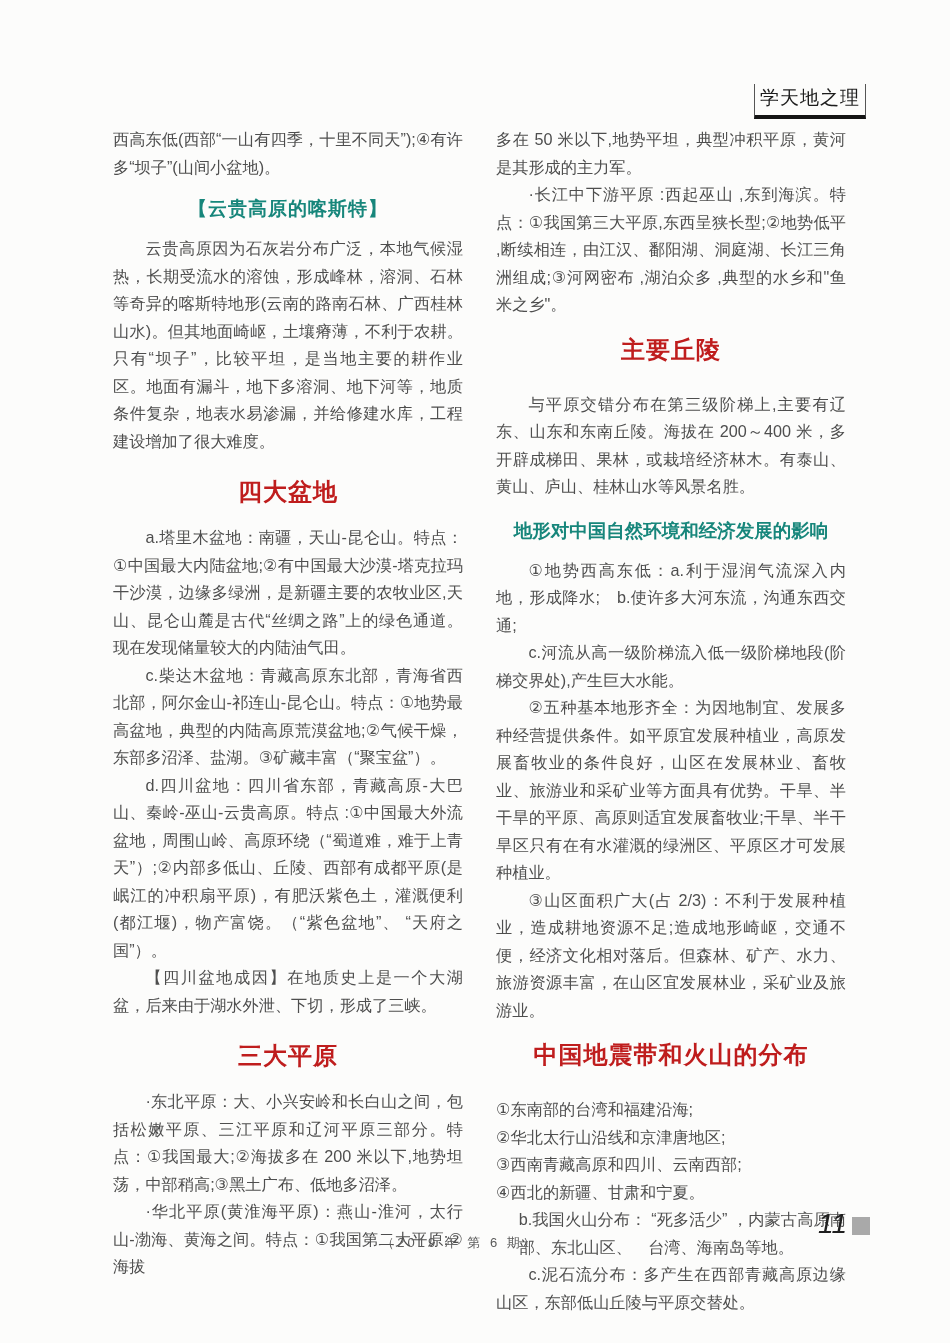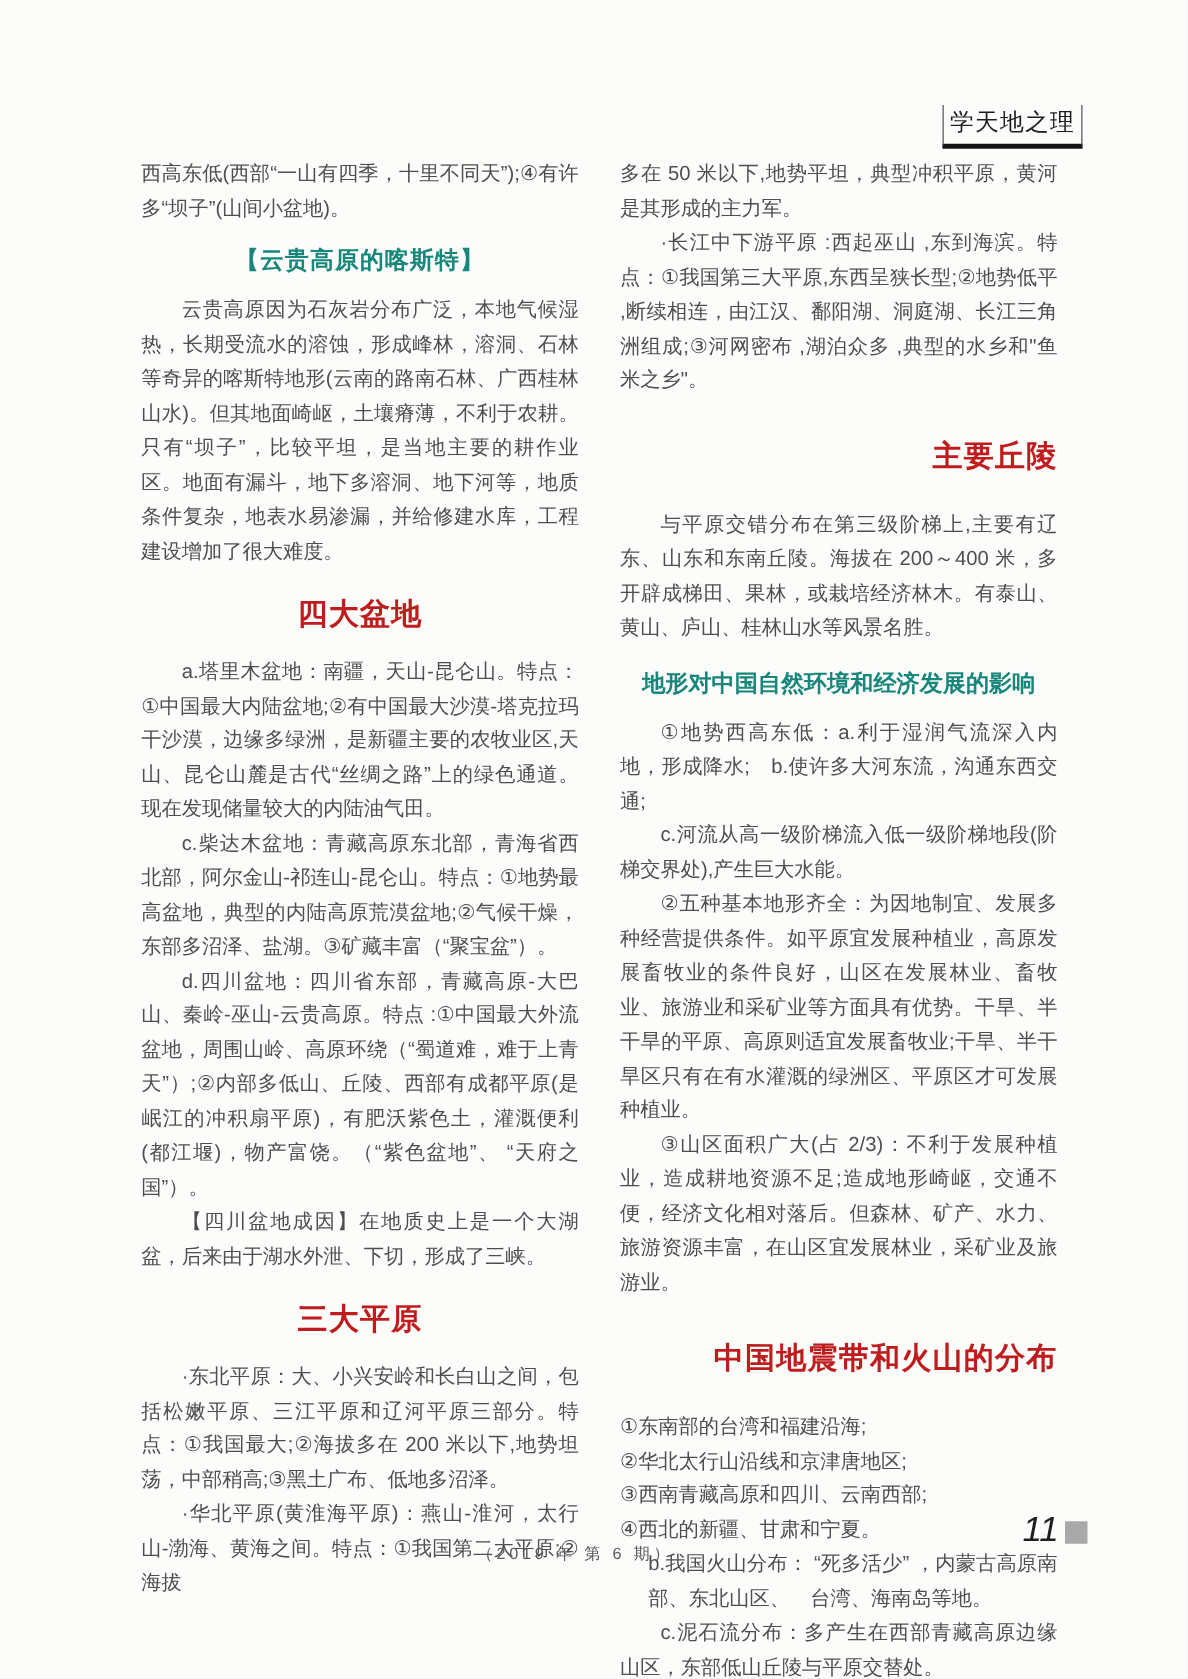--- a/index.html
+++ b/index.html
@@ -32,21 +32,21 @@
   .col{width:350px;font-size:16.2px;line-height:27.5px;text-align:justify;}
   .col p{margin:0;text-indent:2em;}
   .col p.noindent{text-indent:0;}
   .col p.hang{text-indent:0;padding-left:1.4em;}
   h2,h3{text-indent:0;font-weight:bold;}
   .h-red{
     color:#bf1d1d;text-align:center;
     font-size:24px;line-height:30px;
     margin:22px 0 17px 0;letter-spacing:1px;
   }
-  .h-red.sp{margin:32px 0 26px 0;text-align:right;}
+  .h-red.sp{margin:16px 0 26px 0;}
   .h-teal{
     color:#17867b;text-align:center;
     font-size:19px;line-height:26px;
     margin:15px 0 13px 0;letter-spacing:1px;
   }
   .h-teal-sub{
     color:#17867b;text-align:center;
     font-size:18.5px;line-height:25px;
     margin:17px 0 14px 0;
   }

